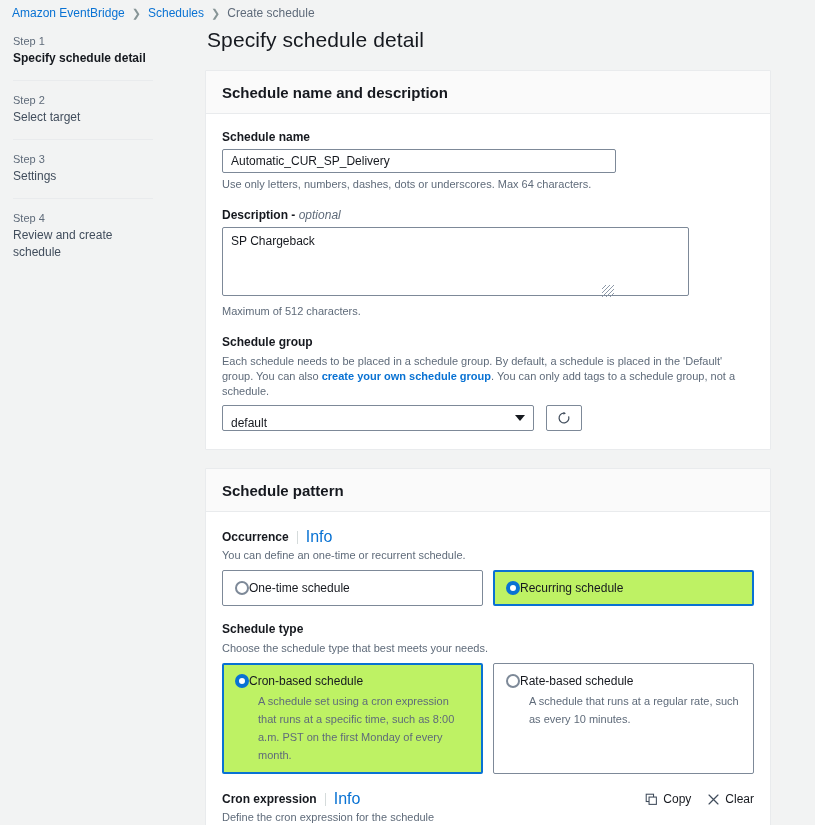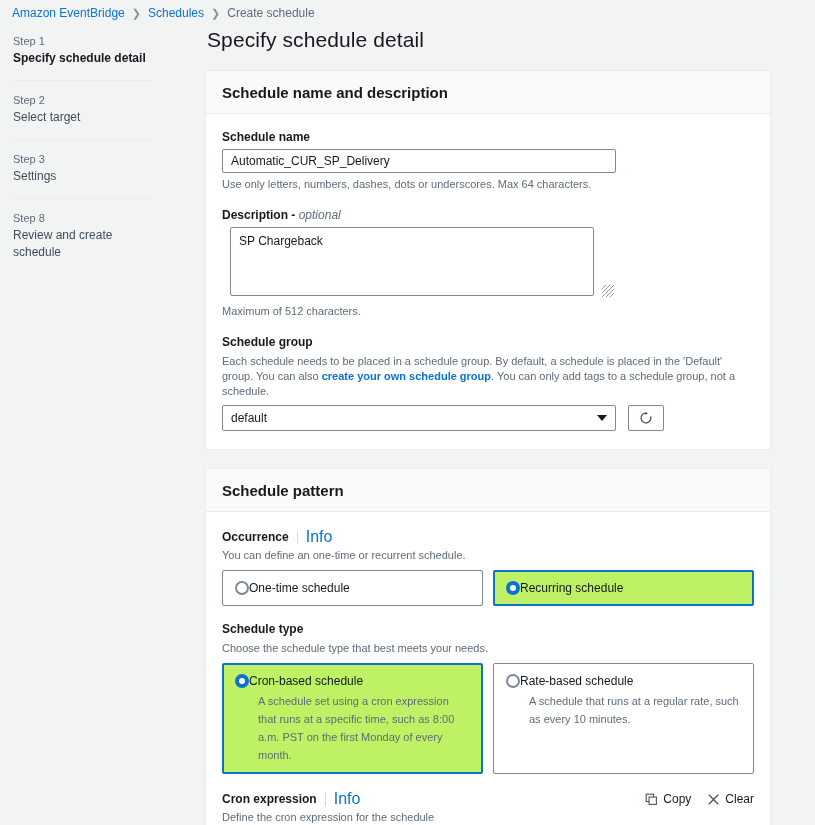--- a/index.html
+++ b/index.html
@@ -57,34 +57,34 @@
   .f-desc-top { font-size: 11px; color: #5f6b7a; line-height: 15px; margin: 0 0 6px 0; }
   .link-inline { color: #0972d3; font-weight: bold; cursor: pointer; }
 
   input.txt, textarea.txt {
     font-family: "Liberation Sans", sans-serif;
     font-size: 12px; color: #16191f;
     border: 1px solid #7d8998; border-radius: 2px;
     background: #fff; padding: 5px 8px; outline: none;
   }
   input.txt { width: 394px; height: 24px; }
-  textarea.txt { width: 364px; height: 69px; resize: none; padding-top: 6px; line-height: 15px; margin-left: 8px; }
+  textarea.txt { width: 467px; height: 69px; resize: none; padding-top: 6px; line-height: 15px; }
   .ta-wrap { position: relative; width: 394px; }
   .ta-handle {
     position: absolute; right: 2px; bottom: 3px; width: 12px; height: 12px;
     pointer-events: none;
     background:
       linear-gradient(135deg, transparent 45%, #8d99a8 45%, #8d99a8 55%, transparent 55%) 0 0/4px 4px repeat;
   }
 
   .sel-row { display: flex; align-items: center; gap: 12px; }
   .select {
-    position: relative; width: 394px; height: 26px;
+    position: relative; width: 312px; height: 26px;
     border: 1px solid #7d8998; border-radius: 2px; background: #fff;
-    font-size: 12px; color: #16191f; display: flex; align-items: center; padding: 0 8px;
+    font-size: 12px; color: #16191f; display: flex; align-items: flex-end; padding: 0 8px;
     cursor: pointer;
   }
   .caret {
     position: absolute; right: 8px; top: 50%; transform: translateY(-50%);
     width: 0; height: 0; border-left: 5px solid transparent; border-right: 5px solid transparent;
     border-top: 6px solid #16191f;
   }
   .icon-btn {
     width: 36px; height: 26px; border: 1px solid #7d8998; border-radius: 2px;
     background: #fff; display: flex; align-items: center; justify-content: center; cursor: pointer;
@@ -145,21 +145,21 @@
       <div class="step-num">Step 2</div>
       <div class="step-label">Select target</div>
     </div>
     <div class="step-div"></div>
     <div class="step">
       <div class="step-num">Step 3</div>
       <div class="step-label">Settings</div>
     </div>
     <div class="step-div"></div>
     <div class="step">
-      <div class="step-num">Step 8</div>
+      <div class="step-num">Step 4</div>
       <div class="step-label">Review and create schedule</div>
     </div>
   </div>
 
   <div class="main">
     <h1 class="page-title">Specify schedule detail</h1>
 
     <div class="panel">
       <div class="panel-head">
         <h2 class="panel-title">Schedule name and description</h2>

